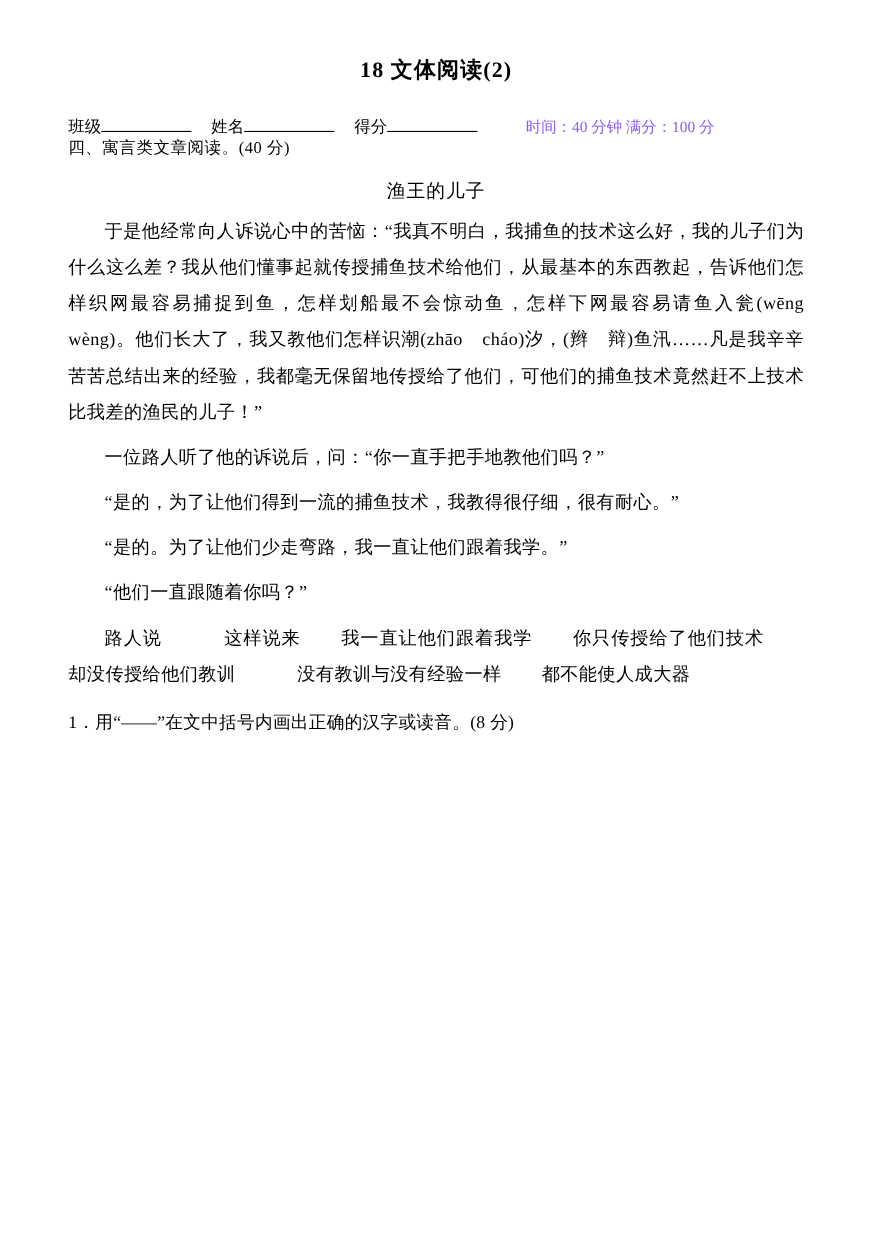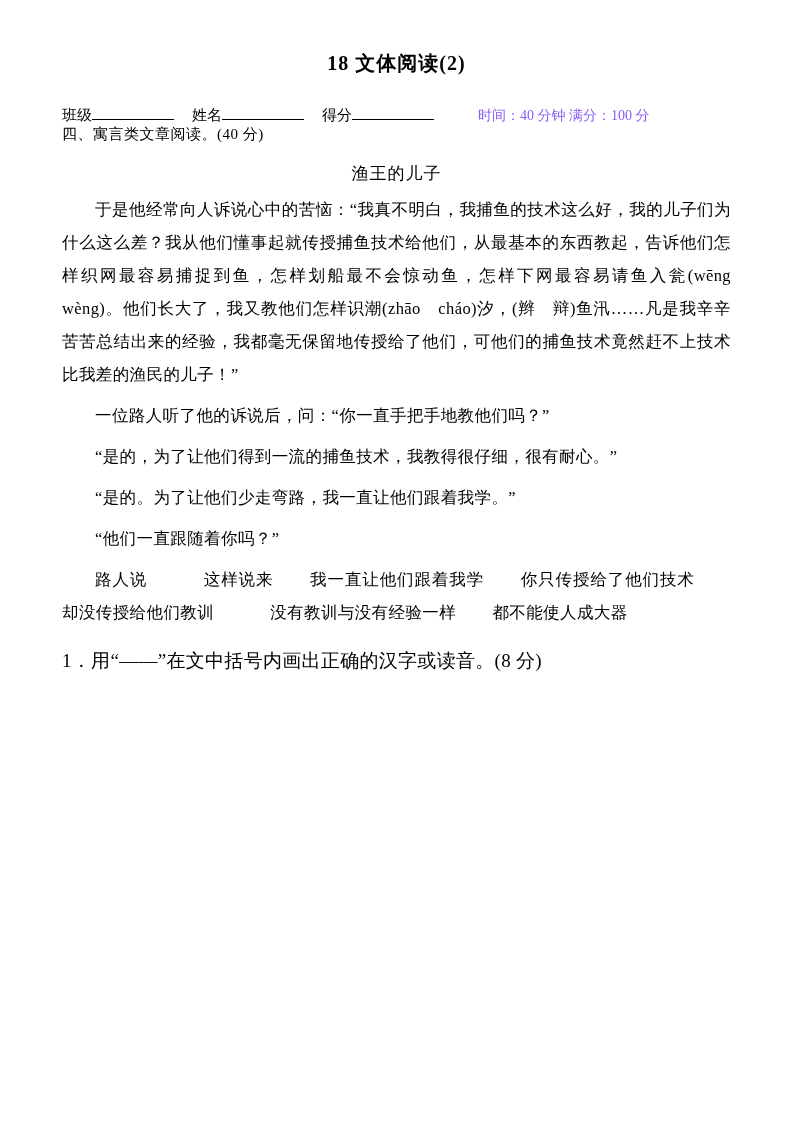--- a/index.html
+++ b/index.html
@@ -64,21 +64,21 @@
   }
   .para {
     font-size: 16.5px;
     line-height: 2.0;
     text-indent: 2em;
     margin-top: 8px;
     text-align: justify;
     letter-spacing: 0.4px;
   }
   .question {
-    font-size: 19px;
+    font-size: 16px;
     line-height: 1.9;
     margin-top: 14px;
     letter-spacing: 0.3px;
   }
   .spacer-wide {
     display: inline-block;
     width: 3.4em;
   }
   .spacer-mid {
     display: inline-block;

